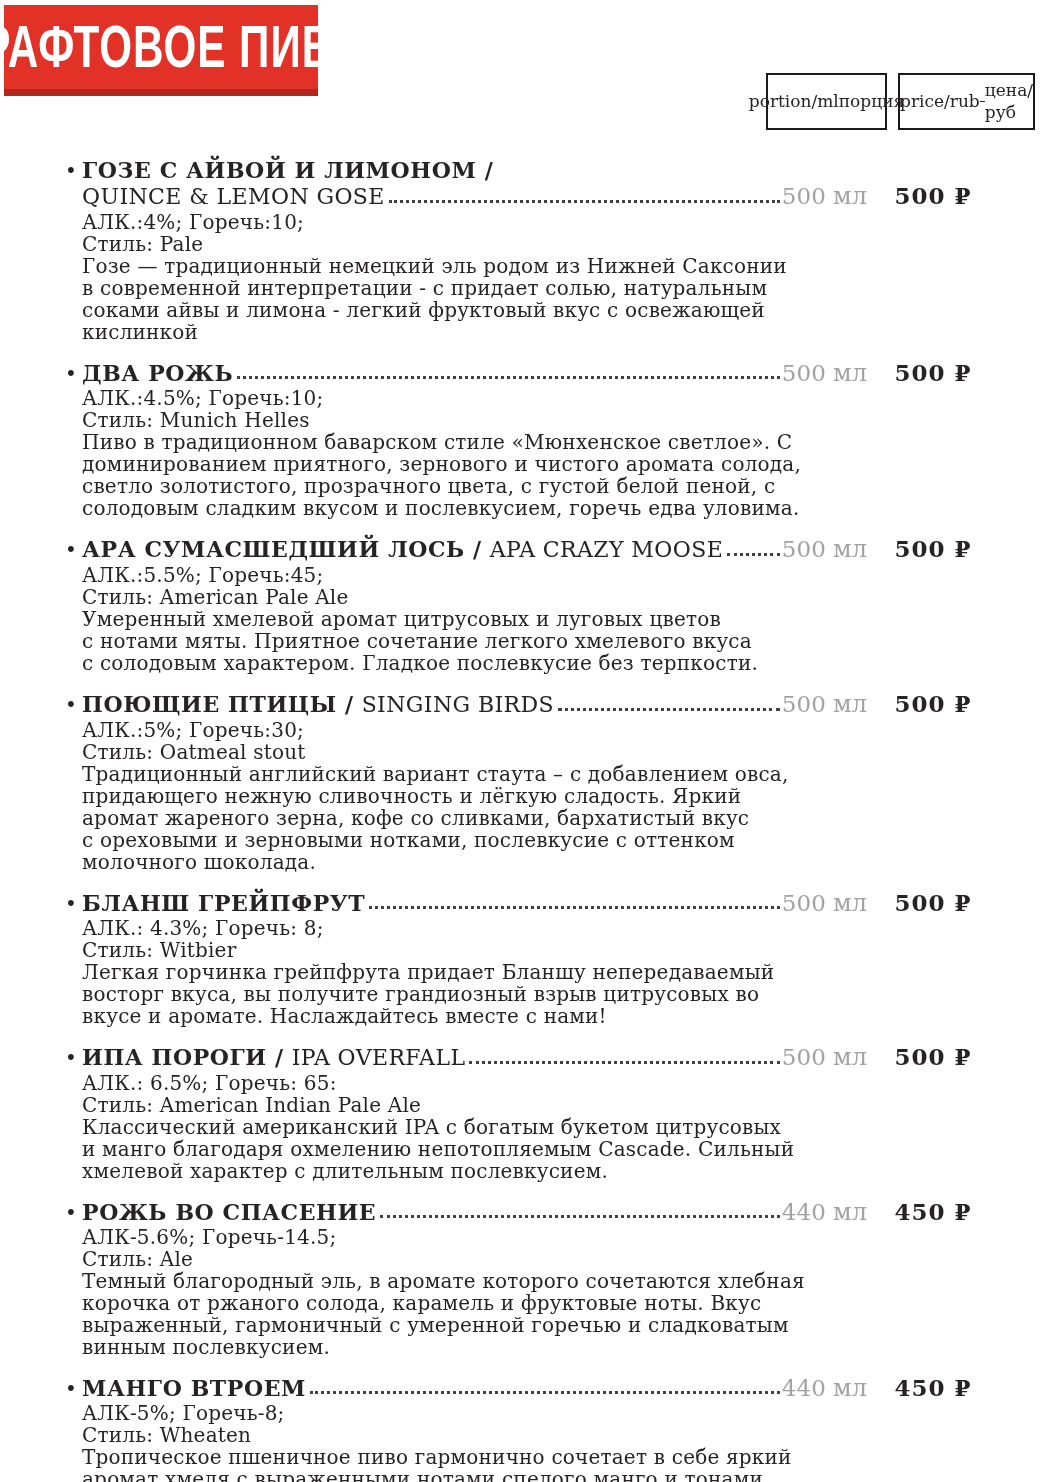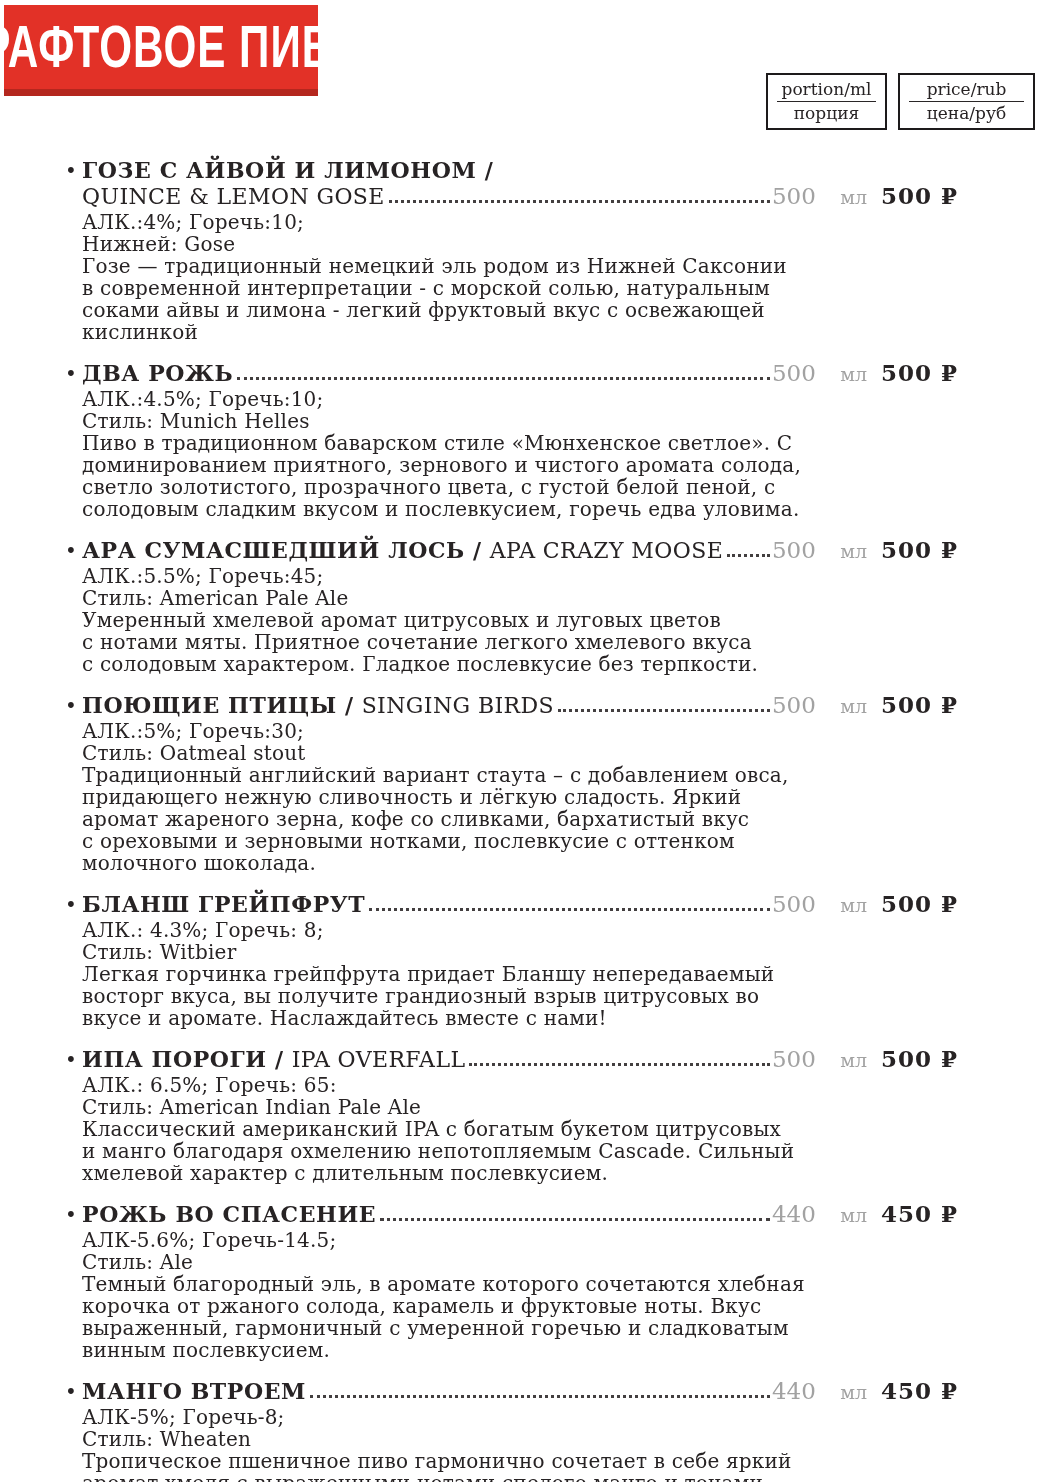--- a/index.html
+++ b/index.html
@@ -22,21 +22,21 @@
     border-bottom:7px solid var(--banner-red-dark);
     display:flex;align-items:center;justify-content:center;
   }
   .banner h1{
     font-family:"Liberation Sans","DejaVu Sans",sans-serif;
     font-weight:bold;color:#ffffff;font-size:44px;line-height:1;
     letter-spacing:1px;transform:scale(0.96,1.35);white-space:nowrap;
   }
   .hdr-box{
     position:absolute;top:73px;height:57px;border:2px solid #1d1a1b;
-    display:flex;flex-direction:column;align-items:center;justify-content:center;
+    display:flex;flex-direction:row;align-items:center;justify-content:center;
     font-size:17px;line-height:1.25;color:var(--ink);
   }
   .hdr-box .divider{width:calc(100% - 18px);border-top:1.5px solid #2a2627;margin:1px 0;}
   #portion-box{left:766px;width:121px;}
   #price-box{left:898px;width:137px;}
   
   .menu{position:absolute;left:82px;top:157px;width:903px;}
   .entry{margin-bottom:17px;}
   .title-row{
     display:flex;flex-wrap:wrap;align-items:baseline;position:relative;
@@ -51,23 +51,23 @@
   .name-en{
     font-weight:normal;font-size:22px;letter-spacing:0.4px;margin-left:8px;white-space:nowrap;
   }
   .title-row.wrap .name-ru{flex:0 0 100%;}
   .title-row.wrap .name-en{margin-left:0;}
   .leader{
     flex:1 1 24px;align-self:flex-end;margin:0 2px 7px 4px;
     border-bottom:3px dotted #433f40;min-width:24px;
   }
   .vol{color:var(--muted);white-space:nowrap;font-size:23px;}
-  .vol .vol-unit{font-size:19px;margin-left:17px;}
+  .vol .vol-unit{font-size:24px;}
   .price{
-    width:104px;margin-left:14px;text-align:left;white-space:nowrap;
+    width:104px;margin-left:14px;text-align:center;white-space:nowrap;
     font-weight:bold;font-size:23px;letter-spacing:1px;
   }
   .specs,.style-line{font-size:20px;line-height:22px;letter-spacing:0.2px;}
   .desc{
     font-size:20px;line-height:22px;letter-spacing:0.2px;white-space:pre-line;
   }
 </style>
 </head>
 <body>
 
@@ -93,23 +93,23 @@
   <article class="entry">
     <div class="title-row wrap">
       <span class="bullet">•</span>
       <span class="name-ru">ГОЗЕ С АЙВОЙ И ЛИМОНОМ /</span>
       <span class="name-en">QUINCE &amp; LEMON GOSE</span>
       <span class="leader"></span>
       <span class="vol"><span class="vol-num">500</span>&nbsp;<span class="vol-unit">мл</span></span>
       <span class="price"><span class="price-num">500</span>&nbsp;<span class="price-cur">₽</span></span>
     </div>
     <div class="specs">АЛК.:4%; Горечь:10;</div>
-    <div class="style-line">Нижней: Gose</div>
+    <div class="style-line">Стиль: Pale</div>
     <p class="desc">Гозе — традиционный немецкий эль родом из Нижней Саксонии
-в современной интерпретации - с морской солью, натуральным
+в современной интерпретации - с придает солью, натуральным
 соками айвы и лимона - легкий фруктовый вкус с освежающей
 кислинкой</p>
   </article>
 
   <article class="entry">
     <div class="title-row">
       <span class="bullet">•</span>
       <span class="name-ru">ДВА РОЖЬ</span>
 
       <span class="leader"></span>

